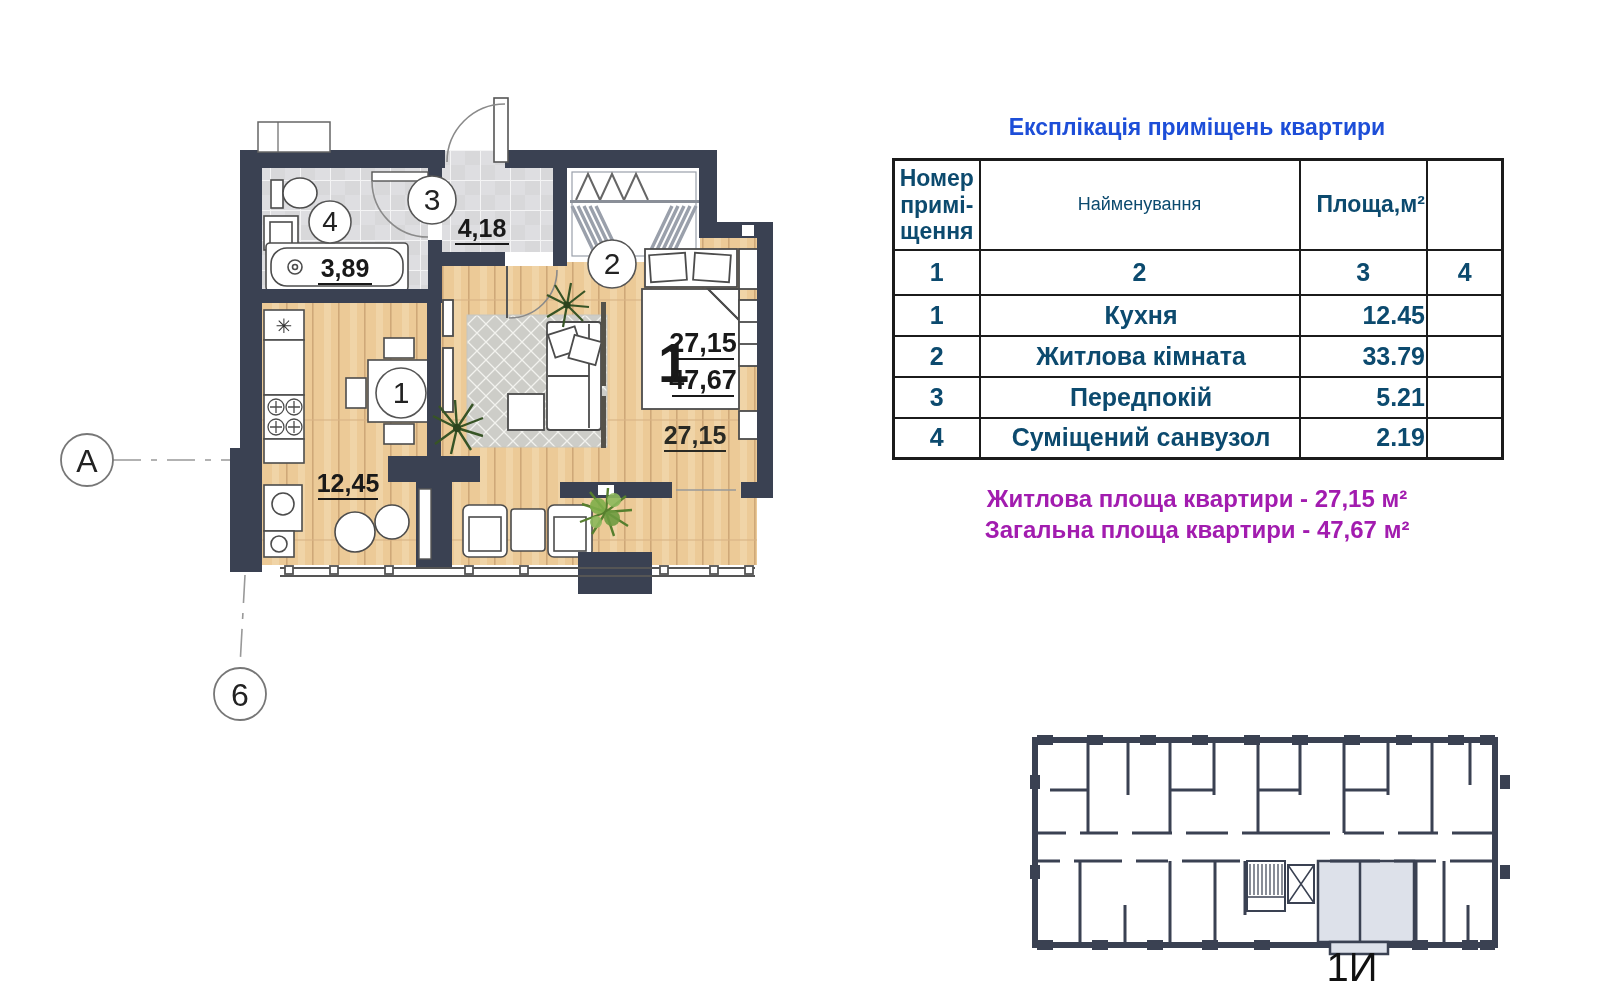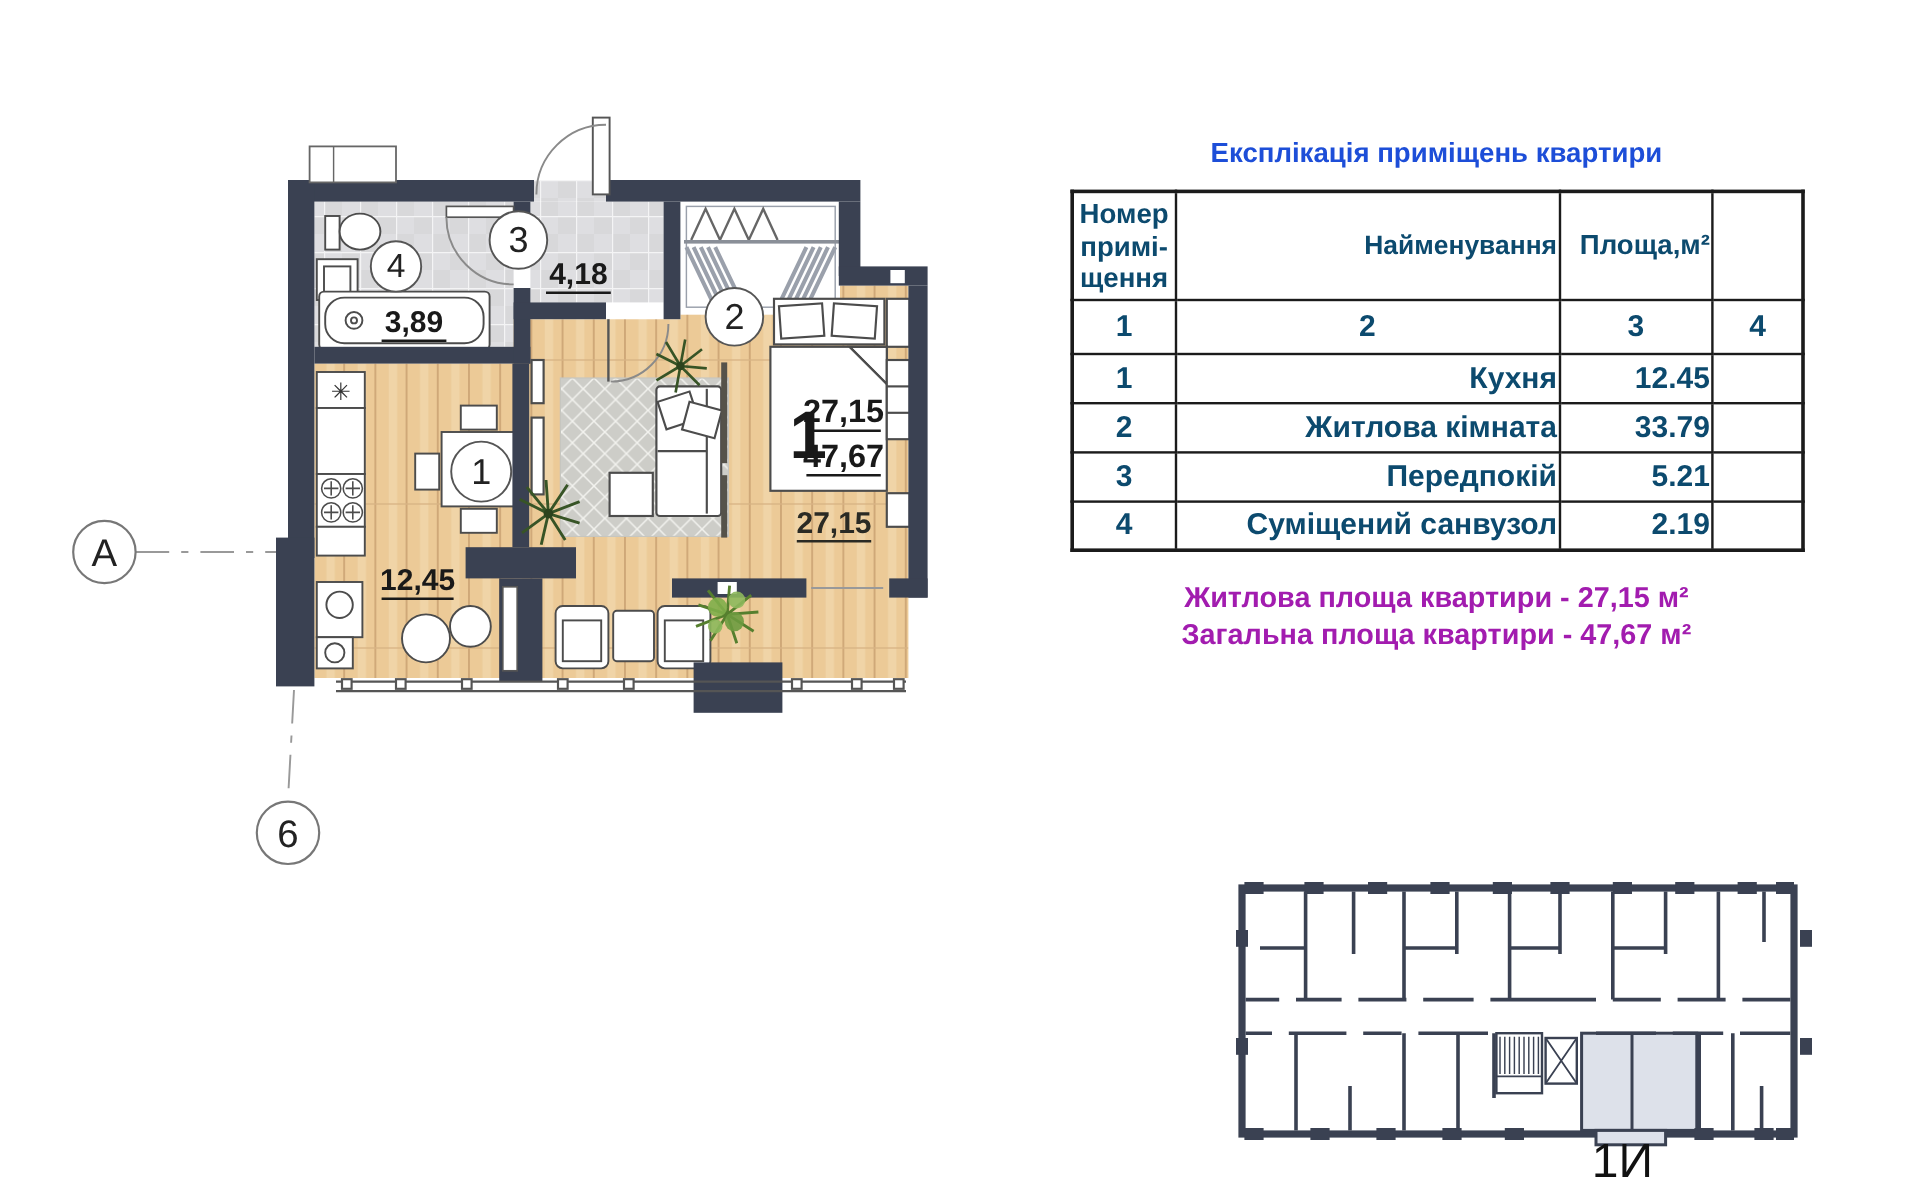--- a/index.html
+++ b/index.html
@@ -8,27 +8,27 @@
 
   
   .expl-title{left:892px;top:114px;width:610px;text-align:center;
     font-size:23px;font-weight:bold;color:#1d4ed8;}
   table.expl{left:892px;top:158px;border-collapse:collapse;table-layout:fixed;}
   table.expl td,table.expl th{border:2px solid #1b1b1b;color:#0c4a6e;overflow:hidden;}
   table.expl{border:3px solid #1b1b1b;position:absolute;}
   .c1{width:86px;} .c2{width:320px;} .c3{width:120px;} .c4{width:76px;}
   .hrow{height:90px;}
   .hnum{font-size:23px;font-weight:bold;line-height:1.15;white-space:pre-line;text-align:center;}
-  .hname{font-size:22px;font-weight:bold;text-align:right;}
+  .hname{font-size:18px;font-weight:normal;text-align:center;}
   .harea{font-size:23px;font-weight:bold;text-align:center;padding-left:16px;}
   .numrow{height:45px;}
   .numrow td{font-size:25px;font-weight:bold;text-align:center;}
   .drow{height:41px;}
   .dnum{font-size:25px;font-weight:bold;text-align:center;}
-  .dname{font-size:25px;font-weight:bold;text-align:right;padding-left:4px;}
+  .dname{font-size:25px;font-weight:bold;text-align:center;padding-left:4px;}
   .darea{font-size:25px;font-weight:bold;text-align:right;}
   .summary{left:892px;top:483px;width:610px;text-align:center;color:#a21caf;
     font-size:24px;font-weight:bold;line-height:31px;}
 
   svg text{font-family:"Liberation Sans",sans-serif;}
 </style>
 </head>
 <body>
 
 <div class="page">

